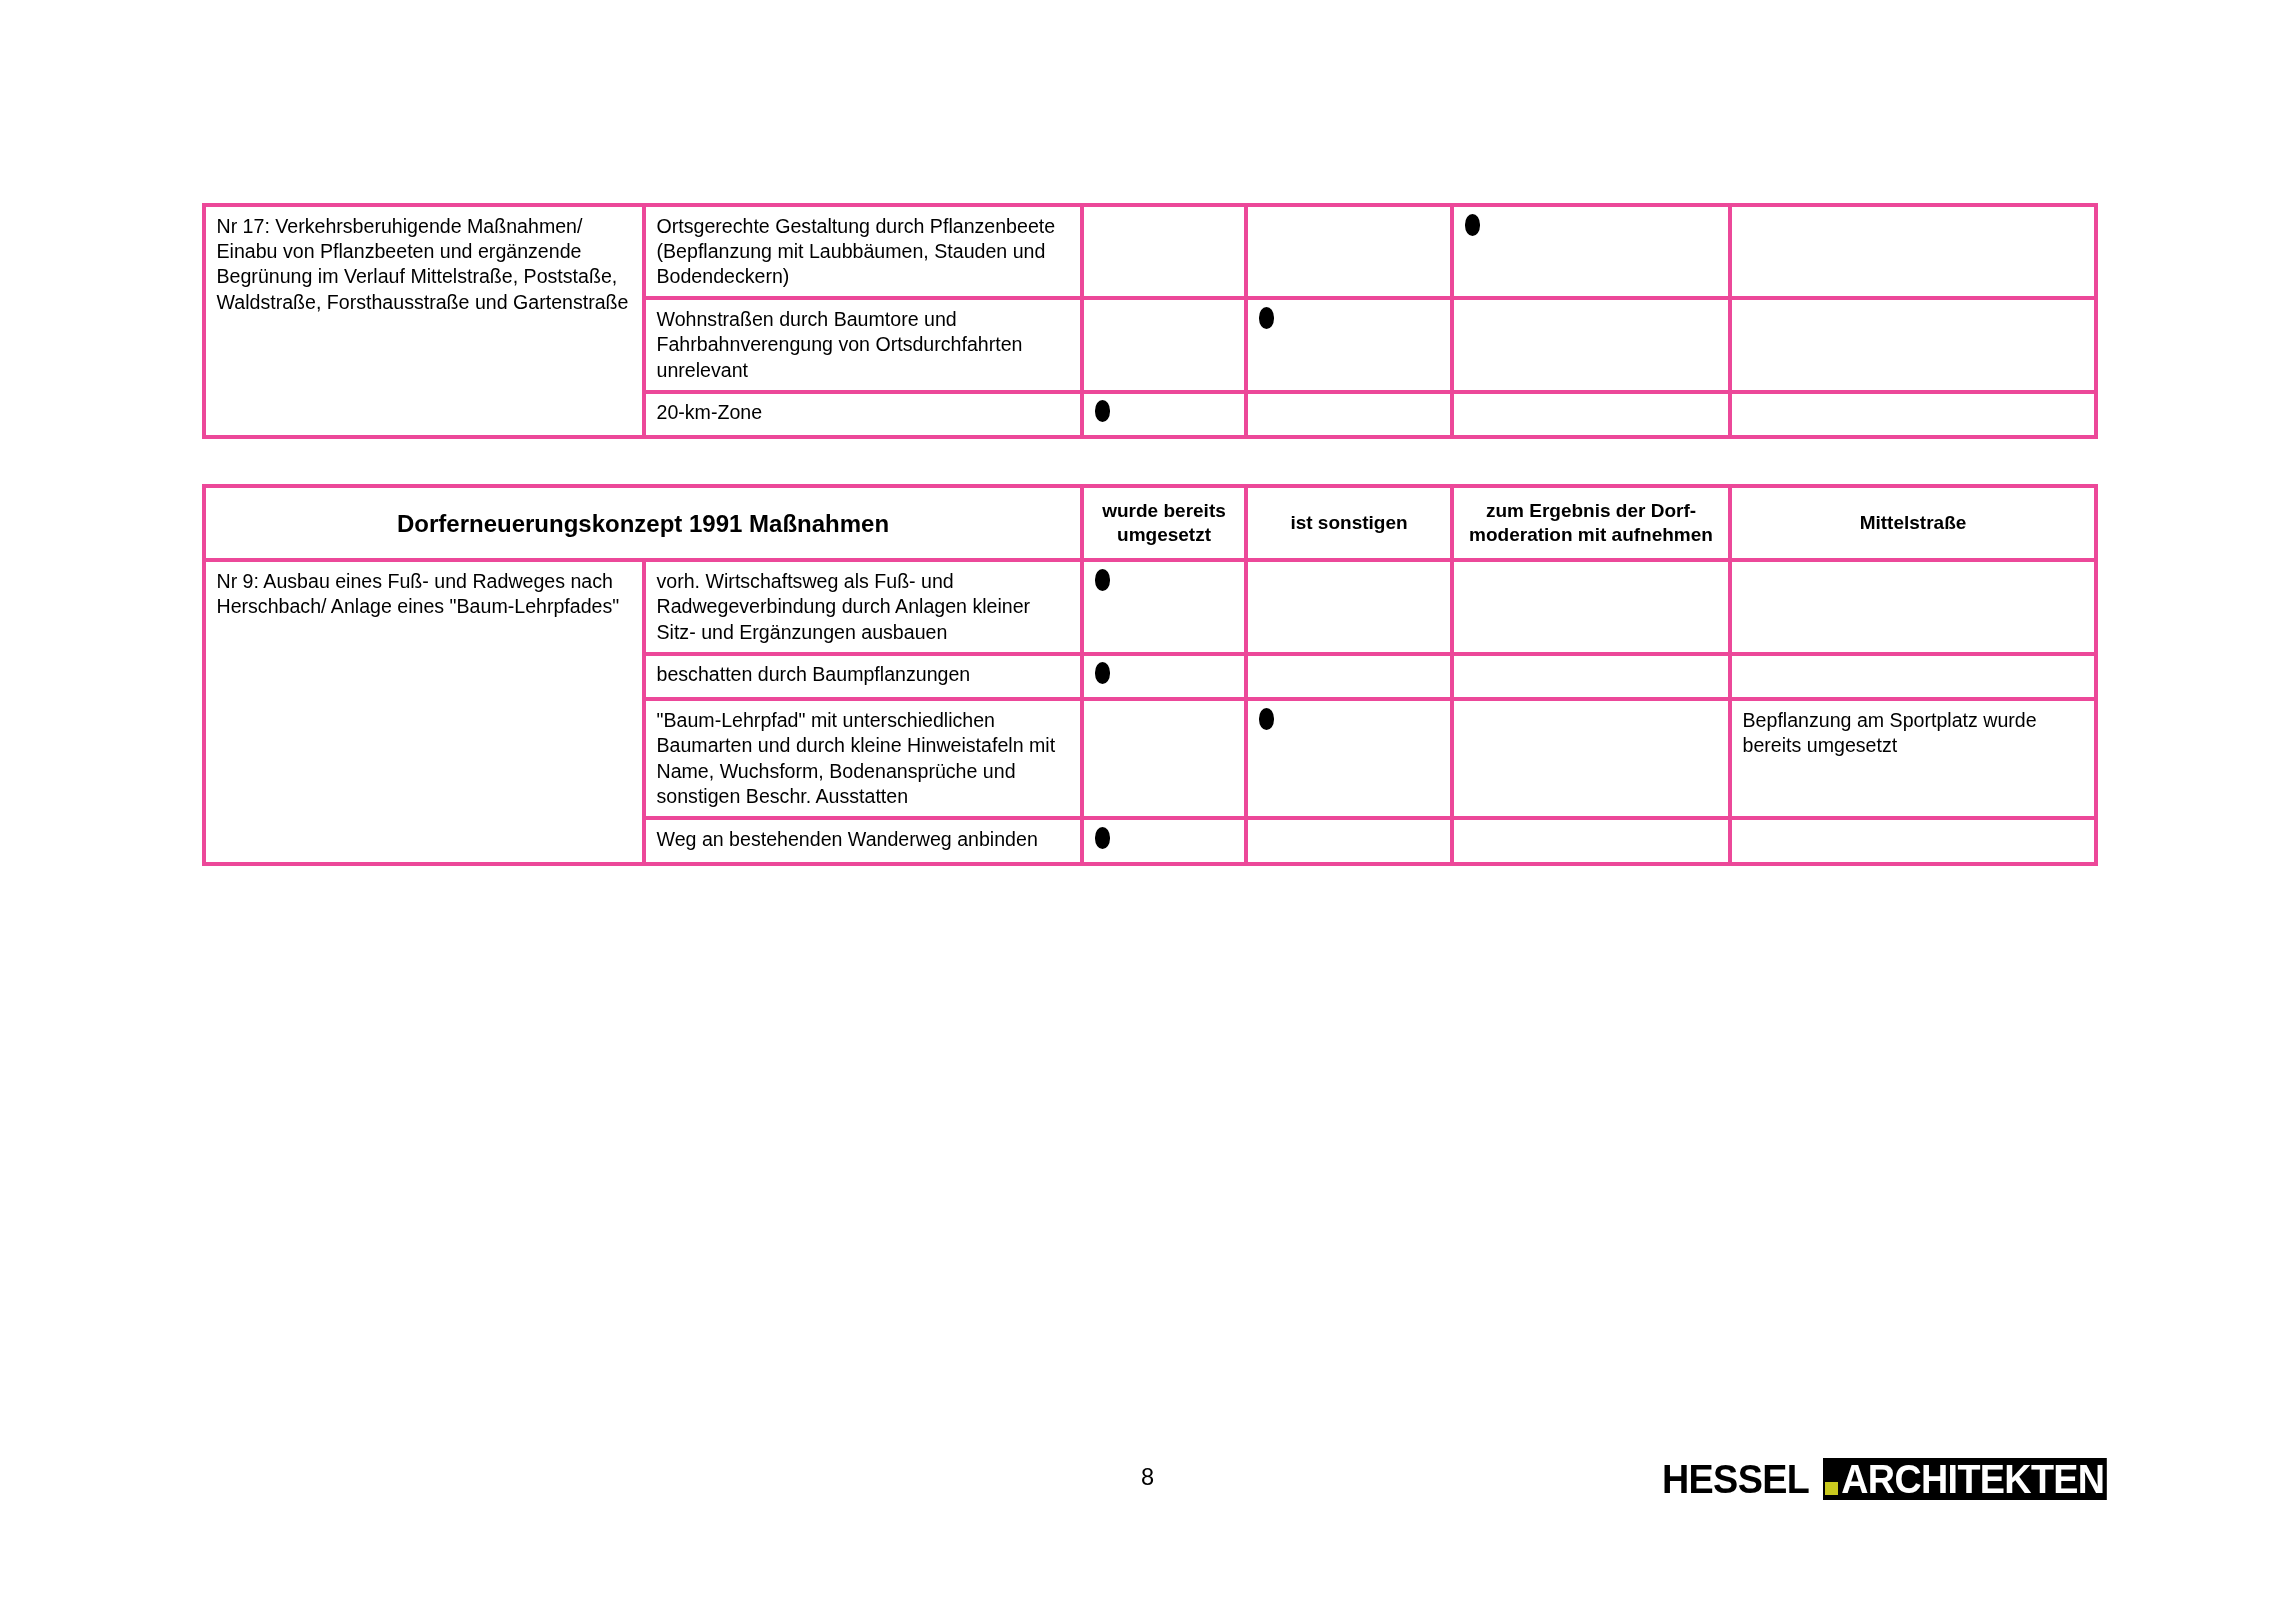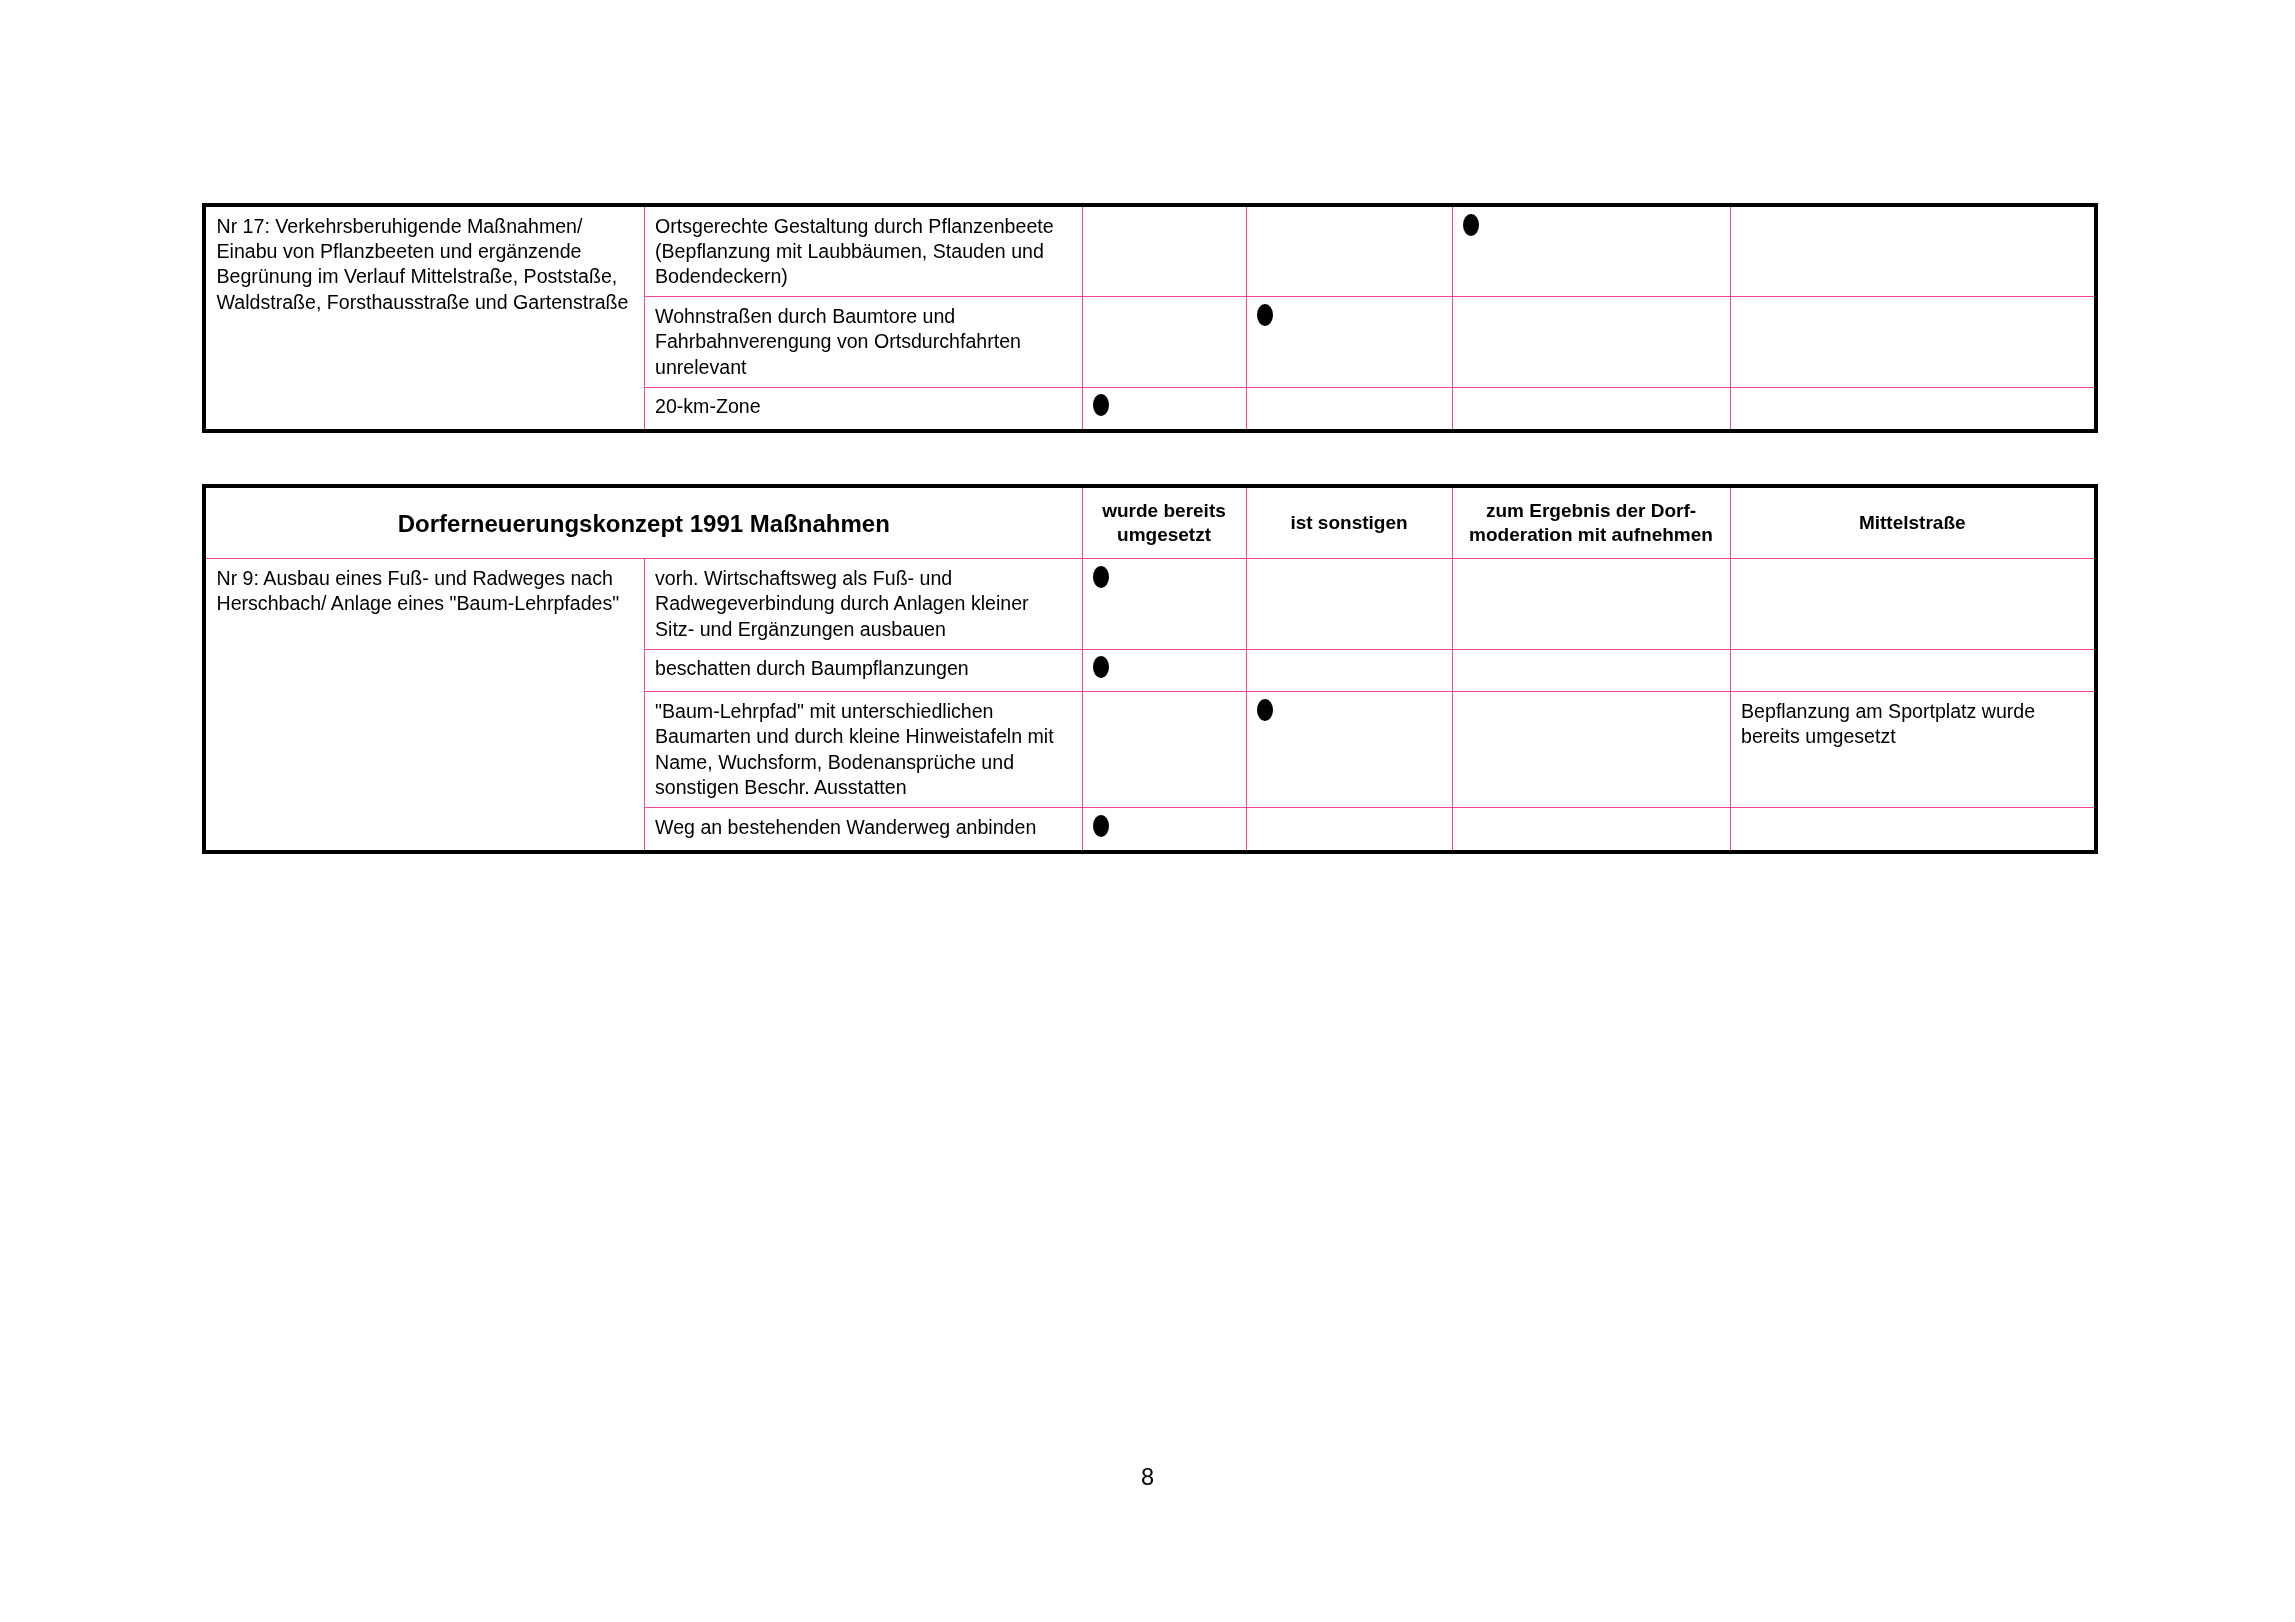--- a/index.html
+++ b/index.html
@@ -21,21 +21,21 @@
   }
 
   
   .tbl {
     position: absolute;
     border-collapse: collapse;
     table-layout: fixed;
     background: #fff;
   }
   .tbl td, .tbl th {
-    border: 1px solid #ec4899;
+    border: 4px solid #ec4899;
     vertical-align: top;
     padding: 6.5px 9.2px 6.5px 10.5px;
     font-size: 19.6px;
     line-height: 1.30;
     font-weight: normal;
     text-align: left;
   }
   
   .tbl {
     border: 4.6px solid #000;
@@ -286,15 +286,22 @@
         <td class="mark-cell">
           
         </td>
         <td class="cell-extra"></td>
       </tr>
     </tbody>
   </table>
 
   <div class="page-number">8</div>
 
+  <div class="logo">
+    <span class="logo-left">HESSEL</span>
+    <span class="logo-dot">
+        <i style="background: rgb(200, 200, 30);"></i>
+      </span>
+    <span class="logo-right">ARCHITEKTEN</span>
+  </div>
 
 </div>
 
 
 </body></html>

